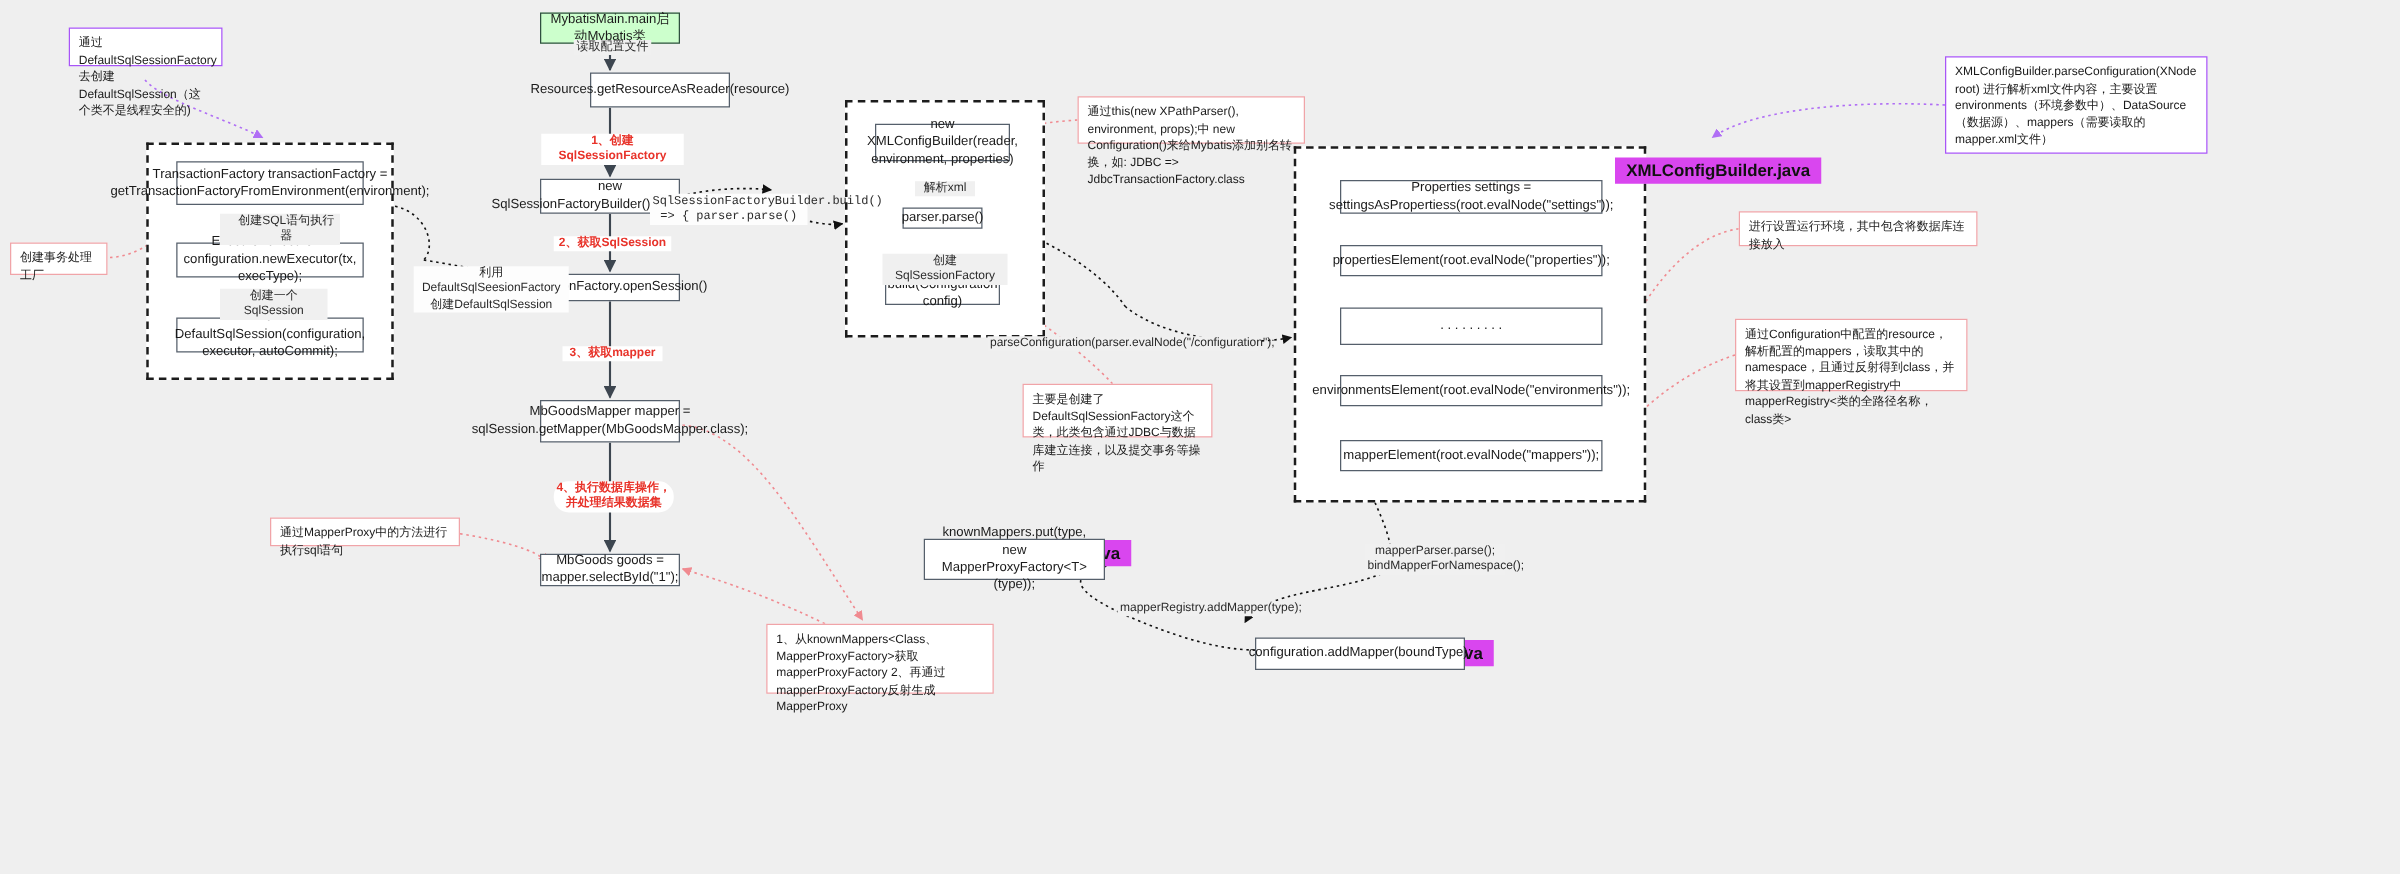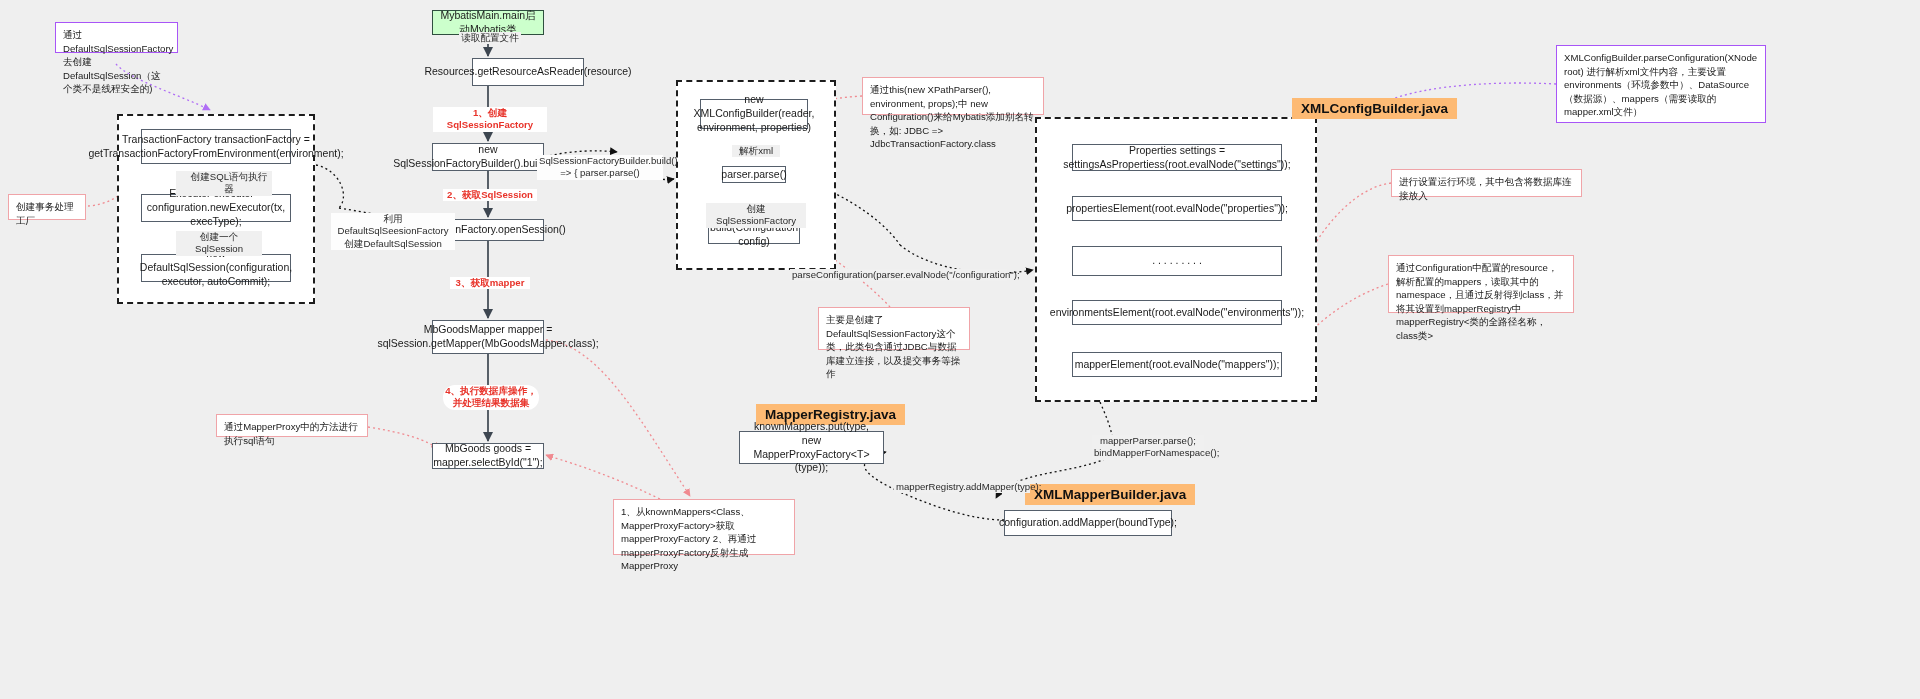--- a/index.html
+++ b/index.html
@@ -17,22 +17,22 @@
 
   .pinkbox{position:absolute;box-sizing:border-box;background:#fff;
            border:1.6px solid #f0a4a8;color:#1a1a1a;font-size:9.6px;line-height:1.42;
            padding:5px 7px;text-align:left;}
   .purplebox{position:absolute;box-sizing:border-box;background:#fff;
            border:1.6px solid #a855f7;color:#1a1a1a;font-size:9.6px;line-height:1.42;
            padding:5px 7px;text-align:left;}
 
   .dashgroup{position:absolute;box-sizing:border-box;background:#fff;
              border:2.6px dashed #1c1c1c;}
-  .grouptitle{position:absolute;background:#fdba74;padding:3px 9px;
-              font-size:13.5px;font-weight:bold;color:#111;white-space:nowrap;}
+  .grouptitle{position:absolute;background:#d946ef;padding:3px 9px;
+              font-size:13.5px;font-weight:bold;color:#111;white-space:nowrap;margin-top:28px;}
 
   .elabel{position:absolute;background:#f0f0f0;color:#2a2a2a;font-size:9.6px;
           line-height:1.3;text-align:center;white-space:pre-line;padding:0 2px;}
   .elabel.red{color:#e8332a;background:#fff;font-weight:bold;}
   .elabel.white{background:#fdfdfd;}
 </style>
 </head>
 <body>
 
 <div id="canvas">
@@ -144,21 +144,21 @@
 
   <div class="node plain" id="xg0" style="left: 1072px; top: 144px; width: 210px; height: 27px;">Properties settings = settingsAsPropertiess(root.evalNode("settings"));</div>
   <div class="node plain" id="xg1" style="left: 1072px; top: 196px; width: 210px; height: 25px;">propertiesElement(root.evalNode("properties"));</div>
   <div class="node plain" id="xg2" style="left: 1072px; top: 246px; width: 210px; height: 30px;">. . . . . . . . .</div>
   <div class="node plain" id="xg3" style="left: 1072px; top: 300px; width: 210px; height: 25px;">environmentsElement(root.evalNode("environments"));</div>
   <div class="node plain" id="xg4" style="left: 1072px; top: 352px; width: 210px; height: 25px;">mapperElement(root.evalNode("mappers"));</div>
 
   <div class="node plain" id="mr0" style="left: 739px; top: 431px; width: 145px; height: 33px;">knownMappers.put(type, new MapperProxyFactory&lt;T&gt;(type));</div>
   <div class="node plain" id="xm0" style="left: 1004px; top: 510px; width: 168px; height: 26px;">configuration.addMapper(boundType);</div>
 
-  <div class="elabel white" id="dl0" style="left: 537px; top: 155px; width: 122px; white-space: pre-line;">SqlSessionFactoryBuilder.build() =&gt; { parser.parse()</div>
+  <div class="elabel white" id="dl0" style="left: 520px; top: 155px; width: 122px; white-space: pre-line; font-family: Liberation Mono, monospace;">SqlSessionFactoryBuilder.build() =&gt; { parser.parse()</div>
   <div class="elabel white" id="dl1" style="left: 331px; top: 213px; width: 120px; white-space: pre-line;">利用DefaultSqlSeesionFactory 创建DefaultSqlSession</div>
   <div class="elabel" id="dl2" style="left: 790px; top: 269px; width: 213px; white-space: pre-line;">parseConfiguration(parser.evalNode("/configuration");</div>
   <div class="elabel" id="dl3" style="left: 1092px; top: 435px; width: 108px; white-space: pre-line;">mapperParser.parse();
 bindMapperForNamespace();</div>
   <div class="elabel" id="dl4" style="left: 894px; top: 481px; width: 132px; white-space: pre-line;">mapperRegistry.addMapper(type);</div>
 
   <div class="purplebox" id="an0" style="left: 55px; top: 22px; width: 123px; height: 31px;">通过DefaultSqlSessionFactory去创建DefaultSqlSession（这个类不是线程安全的)</div>
   <div class="pinkbox" id="an1" style="left: 8px; top: 194px; width: 78px; height: 26px;">创建事务处理工厂</div>
   <div class="pinkbox" id="an2" style="left: 862px; top: 77px; width: 182px; height: 38px;">通过this(new XPathParser(), environment, props);中 new Configuration()来给Mybatis添加别名转换，如: JDBC =&gt; JdbcTransactionFactory.class</div>
   <div class="purplebox" id="an3" style="left: 1556px; top: 45px; width: 210px; height: 78px;">XMLConfigBuilder.parseConfiguration(XNode root) 进行解析xml文件内容，主要设置environments（环境参数中）、DataSource（数据源）、mappers（需要读取的mapper.xml文件）</div>

